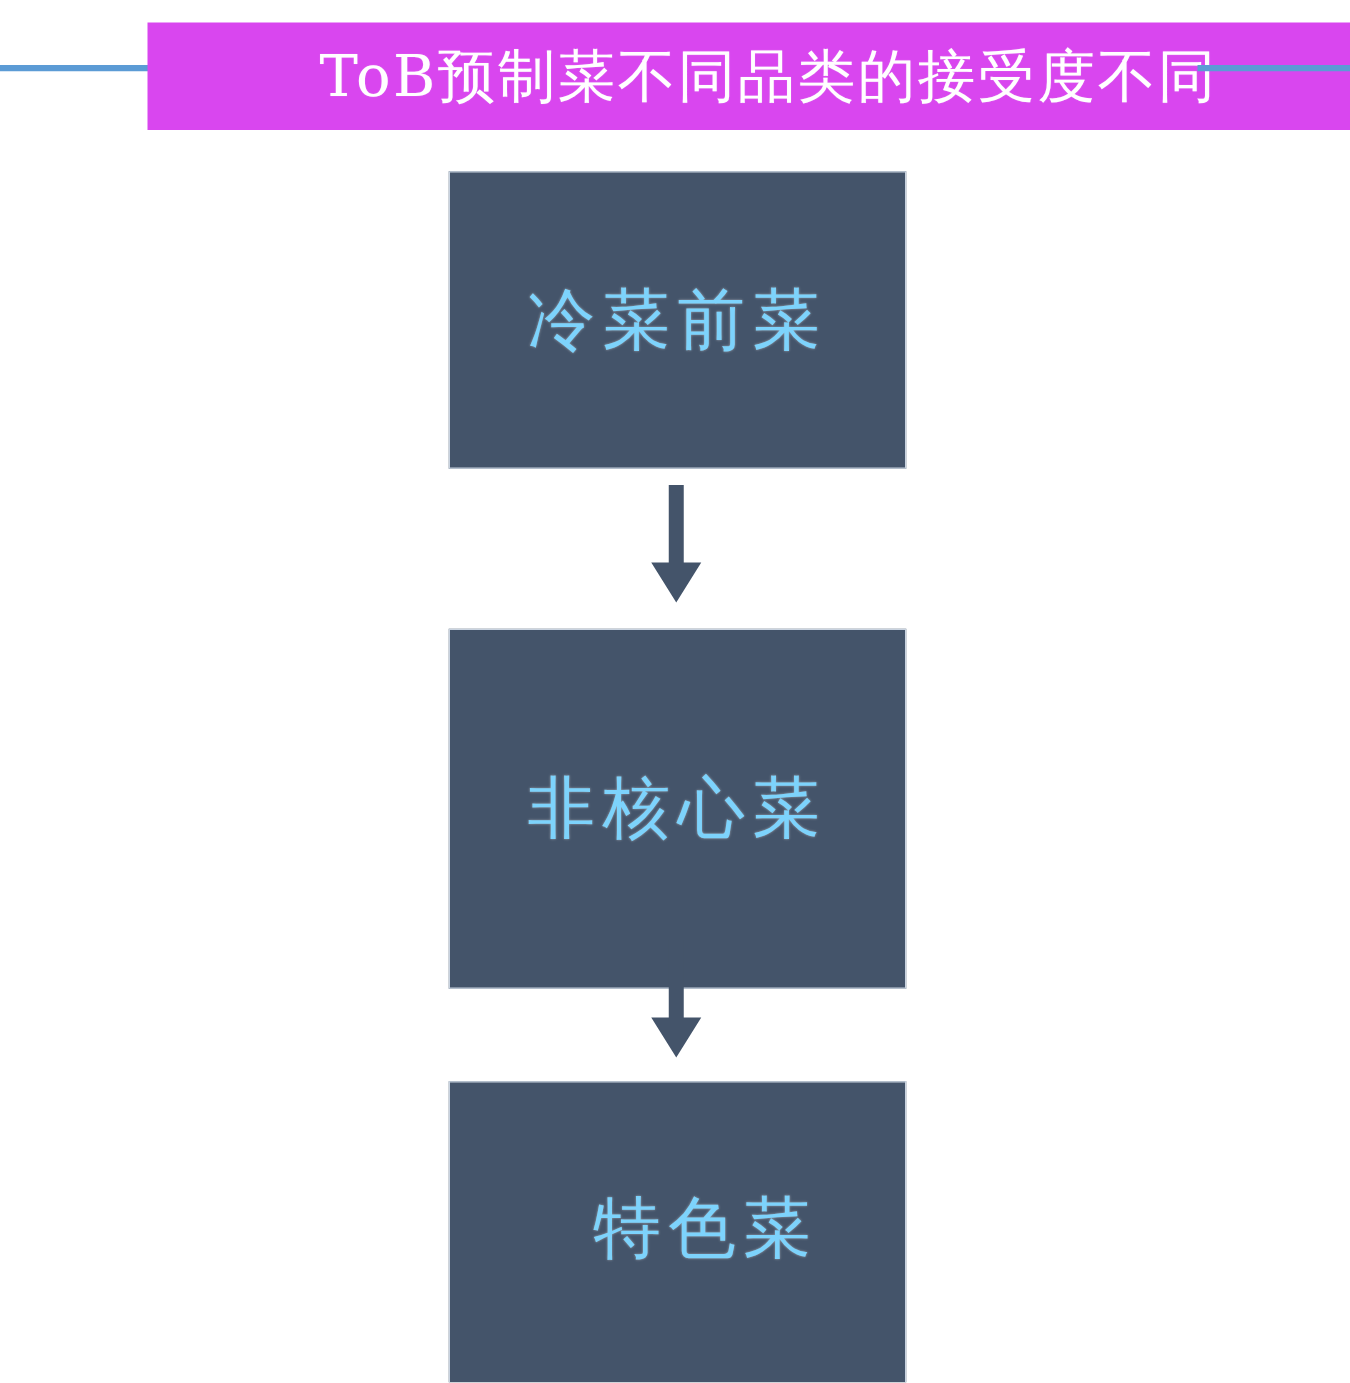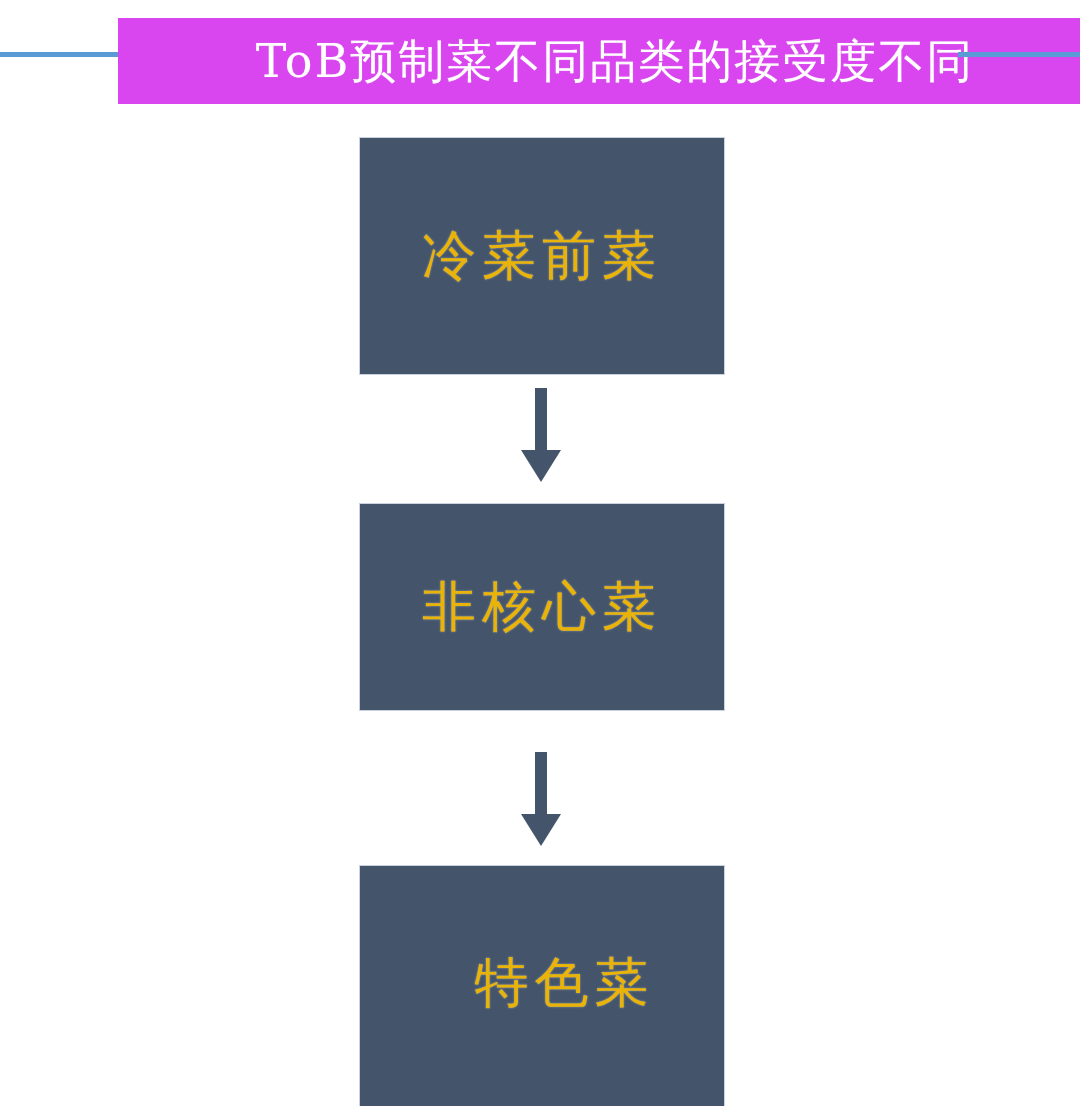--- a/index.html
+++ b/index.html
@@ -60,25 +60,25 @@
     left: 359px;
     width: 366px;
     background: #44546A;
     border: 1px solid #c9d3e0;
     box-sizing: border-box;
     display: flex;
     align-items: center;
     justify-content: center;
   }
   #box-1 { top: 137px; height: 238px; }
-  #box-2 { top: 503px; height: 208px; }
+  #box-2 { top: 503px; height: 288px; }
   #box-3 { top: 865px; height: 241px; border-bottom: none; padding-left: 45px; }
 
   .box-label {
-    color: #eab308;
+    color: #7dd3fc;
     font-family: "DejaVu Serif", "Liberation Serif", serif;
     font-size: 54px;
     font-weight: 400;
     letter-spacing: 6px;
     line-height: 1;
     white-space: nowrap;
     text-shadow: 0 0 2px rgba(255,255,255,0.5);
   }
   #box-3 .box-label { margin-top: -6px; }
 

